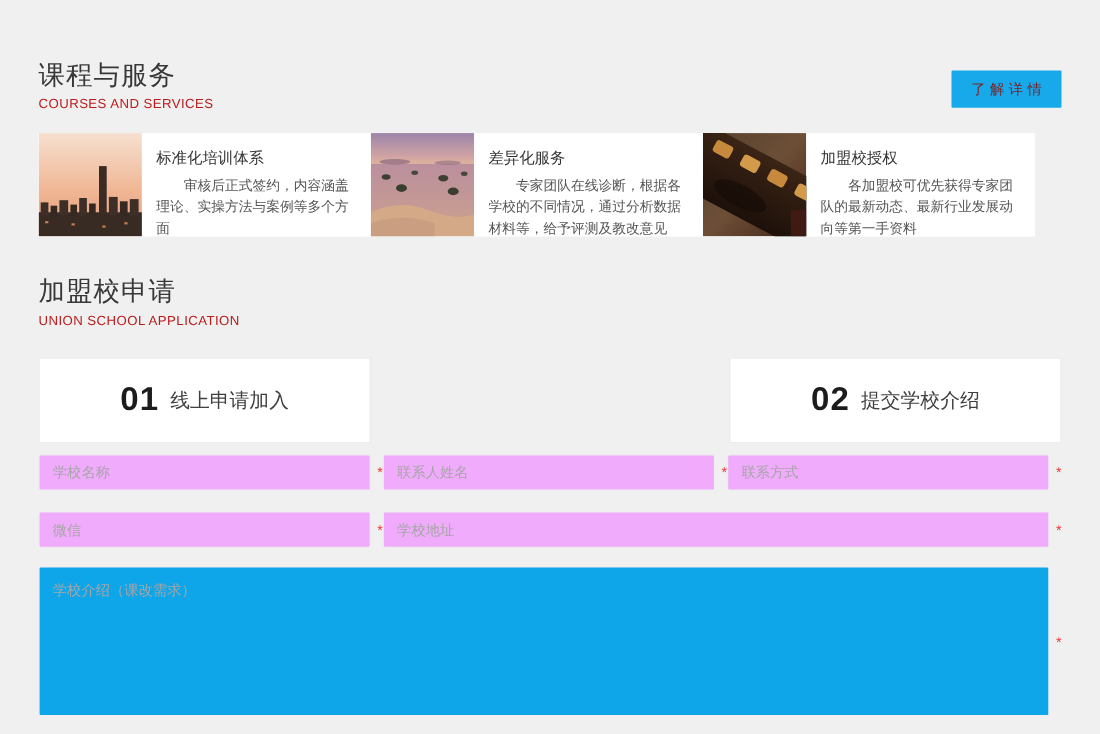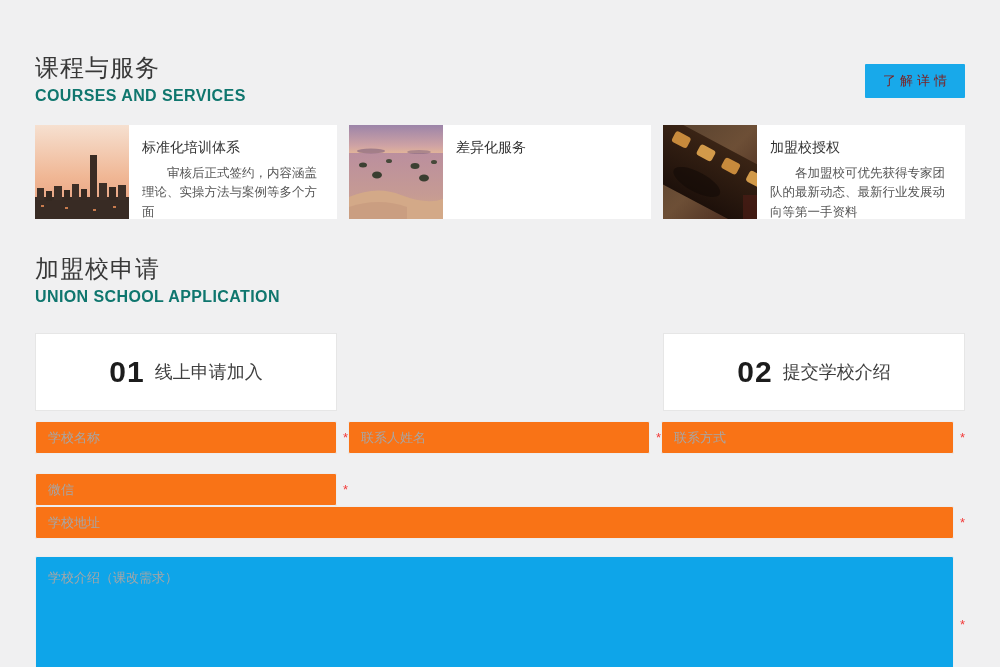--- a/index.html
+++ b/index.html
@@ -7,54 +7,54 @@
     width: 1000px; height: 667px;
     font-family: "Liberation Sans", "DejaVu Sans", sans-serif;
     background: #f0f0f1;
     overflow: hidden;
   }
   .container { width: 930px; margin: 0 auto; padding-top: 20px; }
 
   
   .section-head { position: relative; margin-top: 32px; }
   .sec-title { font-size: 24px; font-weight: 400; color: #383838; letter-spacing: 1px; }
-  .sec-sub { font-size: 16px; color: #0f766e; margin-top: 3px; letter-spacing: .4px; font-weight: bold; }
+  .sec-sub { font-size: 12px; color: #b91c1c; margin-top: 3px; letter-spacing: .4px; }
   .more-btn {
     position: absolute; right: 0; top: 12px;
     background: #18a9ea; color: #7f1d1d; border: none;
     font-size: 13px; letter-spacing: 4px; padding: 8px 14px 8px 18px;
     cursor: pointer; font-family: inherit; border-radius: 1px;
   }
 
   
-  .cards-row { display: flex; justify-content: space-between; margin-top: 20px; }
+  .cards-row { display: flex; justify-content: flex-start; margin-top: 20px; }
   .card { width: 302px; height: 94px; background: #fff; display: flex; overflow: hidden; }
   .card-img { width: 94px; height: 94px; flex: 0 0 94px; display: block; }
   .card-body { padding: 14px 12px 0 13px; }
   .card-title { font-size: 14px; color: #333; font-weight: 400; }
   .card-text { font-size: 12.5px; color: #555; line-height: 1.55; margin-top: 7px; text-indent: 2em; }
 
   
   .app-head { margin-top: 34px; }
   .steps-row { display: flex; justify-content: space-between; margin-top: 27px; }
   .step {
     width: 302px; height: 78px; background: #fff; border: 1px solid #e6e6e6;
     display: flex; align-items: center; justify-content: center;
   }
   .step-num { font-size: 30px; font-weight: 800; color: #1c1c1c; letter-spacing: 1px; }
   .step-label { font-size: 18px; color: #404040; margin-left: 10px; }
 
   
   .form-row { display: flex; margin-top: 10px; }
-  .form-row + .form-row { margin-top: 19px; flex-direction: column; }
+  .form-row + .form-row { margin-top: 19px; }
   .field { display: flex; align-items: center; }
   .field.col-1 { width: 313px; }
   .field.col-2 { flex: 1; }
   .text-input {
-    flex: 1; height: 33px; background: #f97316; border: 1px solid #ededee;
+    flex: 1; height: 33px; background: #f0abfc; border: 1px solid #ededee;
     border-radius: 2px; padding: 0 12px; font-size: 13px; color: #444;
     font-family: inherit; outline: none;
   }
   .text-input::placeholder, textarea::placeholder { color: #a6a6a6; opacity: 1; }
   .req { color: #f23a3a; font-size: 13px; width: 11px; text-align: right; flex: 0 0 11px; }
   .textarea-wrap { display: flex; align-items: center; margin-top: 17px; }
   .big-textarea {
     flex: 1; height: 136px; background: #0ea5e9; border: 1px solid #ededee;
     border-radius: 2px; padding: 12px; font-size: 13px; color: #444;
     font-family: inherit; resize: none; outline: none;
@@ -133,20 +133,21 @@
         <ellipse cx="40" cy="36" rx="3" ry="2" fill="#46493a"></ellipse>
         <ellipse cx="66" cy="41" rx="4.5" ry="3" fill="#3c4032"></ellipse>
         <ellipse cx="85" cy="37" rx="3" ry="2" fill="#46493a"></ellipse>
         <ellipse cx="28" cy="50" rx="5" ry="3.5" fill="#3a3e30"></ellipse>
         <ellipse cx="75" cy="53" rx="5" ry="3.5" fill="#3a3e30"></ellipse>
         <path d="M0 94 L0 72 Q28 60 52 70 Q78 80 94 74 L94 94 Z" fill="#d3a988"></path>
         <path d="M0 94 L0 82 Q30 72 58 82 L58 94 Z" fill="#c89b7f" opacity="0.8"></path>
       </svg>
       <div class="card-body">
         <div class="card-title">差异化服务</div>
+        <div class="card-text">专家团队在线诊断，根据各学校的不同情况，通过分析数据材料等，给予评测及教改意见</div>
       </div>
     </div>
 
     <div class="card">
       <svg class="card-img" viewBox="0 0 94 94">
         <defs>
           <linearGradient id="film-bg" x1="0" y1="0" x2="1" y2="1">
             <stop offset="0" stop-color="#55402e"></stop>
             <stop offset="0.5" stop-color="#6d4f36"></stop>
             <stop offset="1" stop-color="#41231a"></stop>

